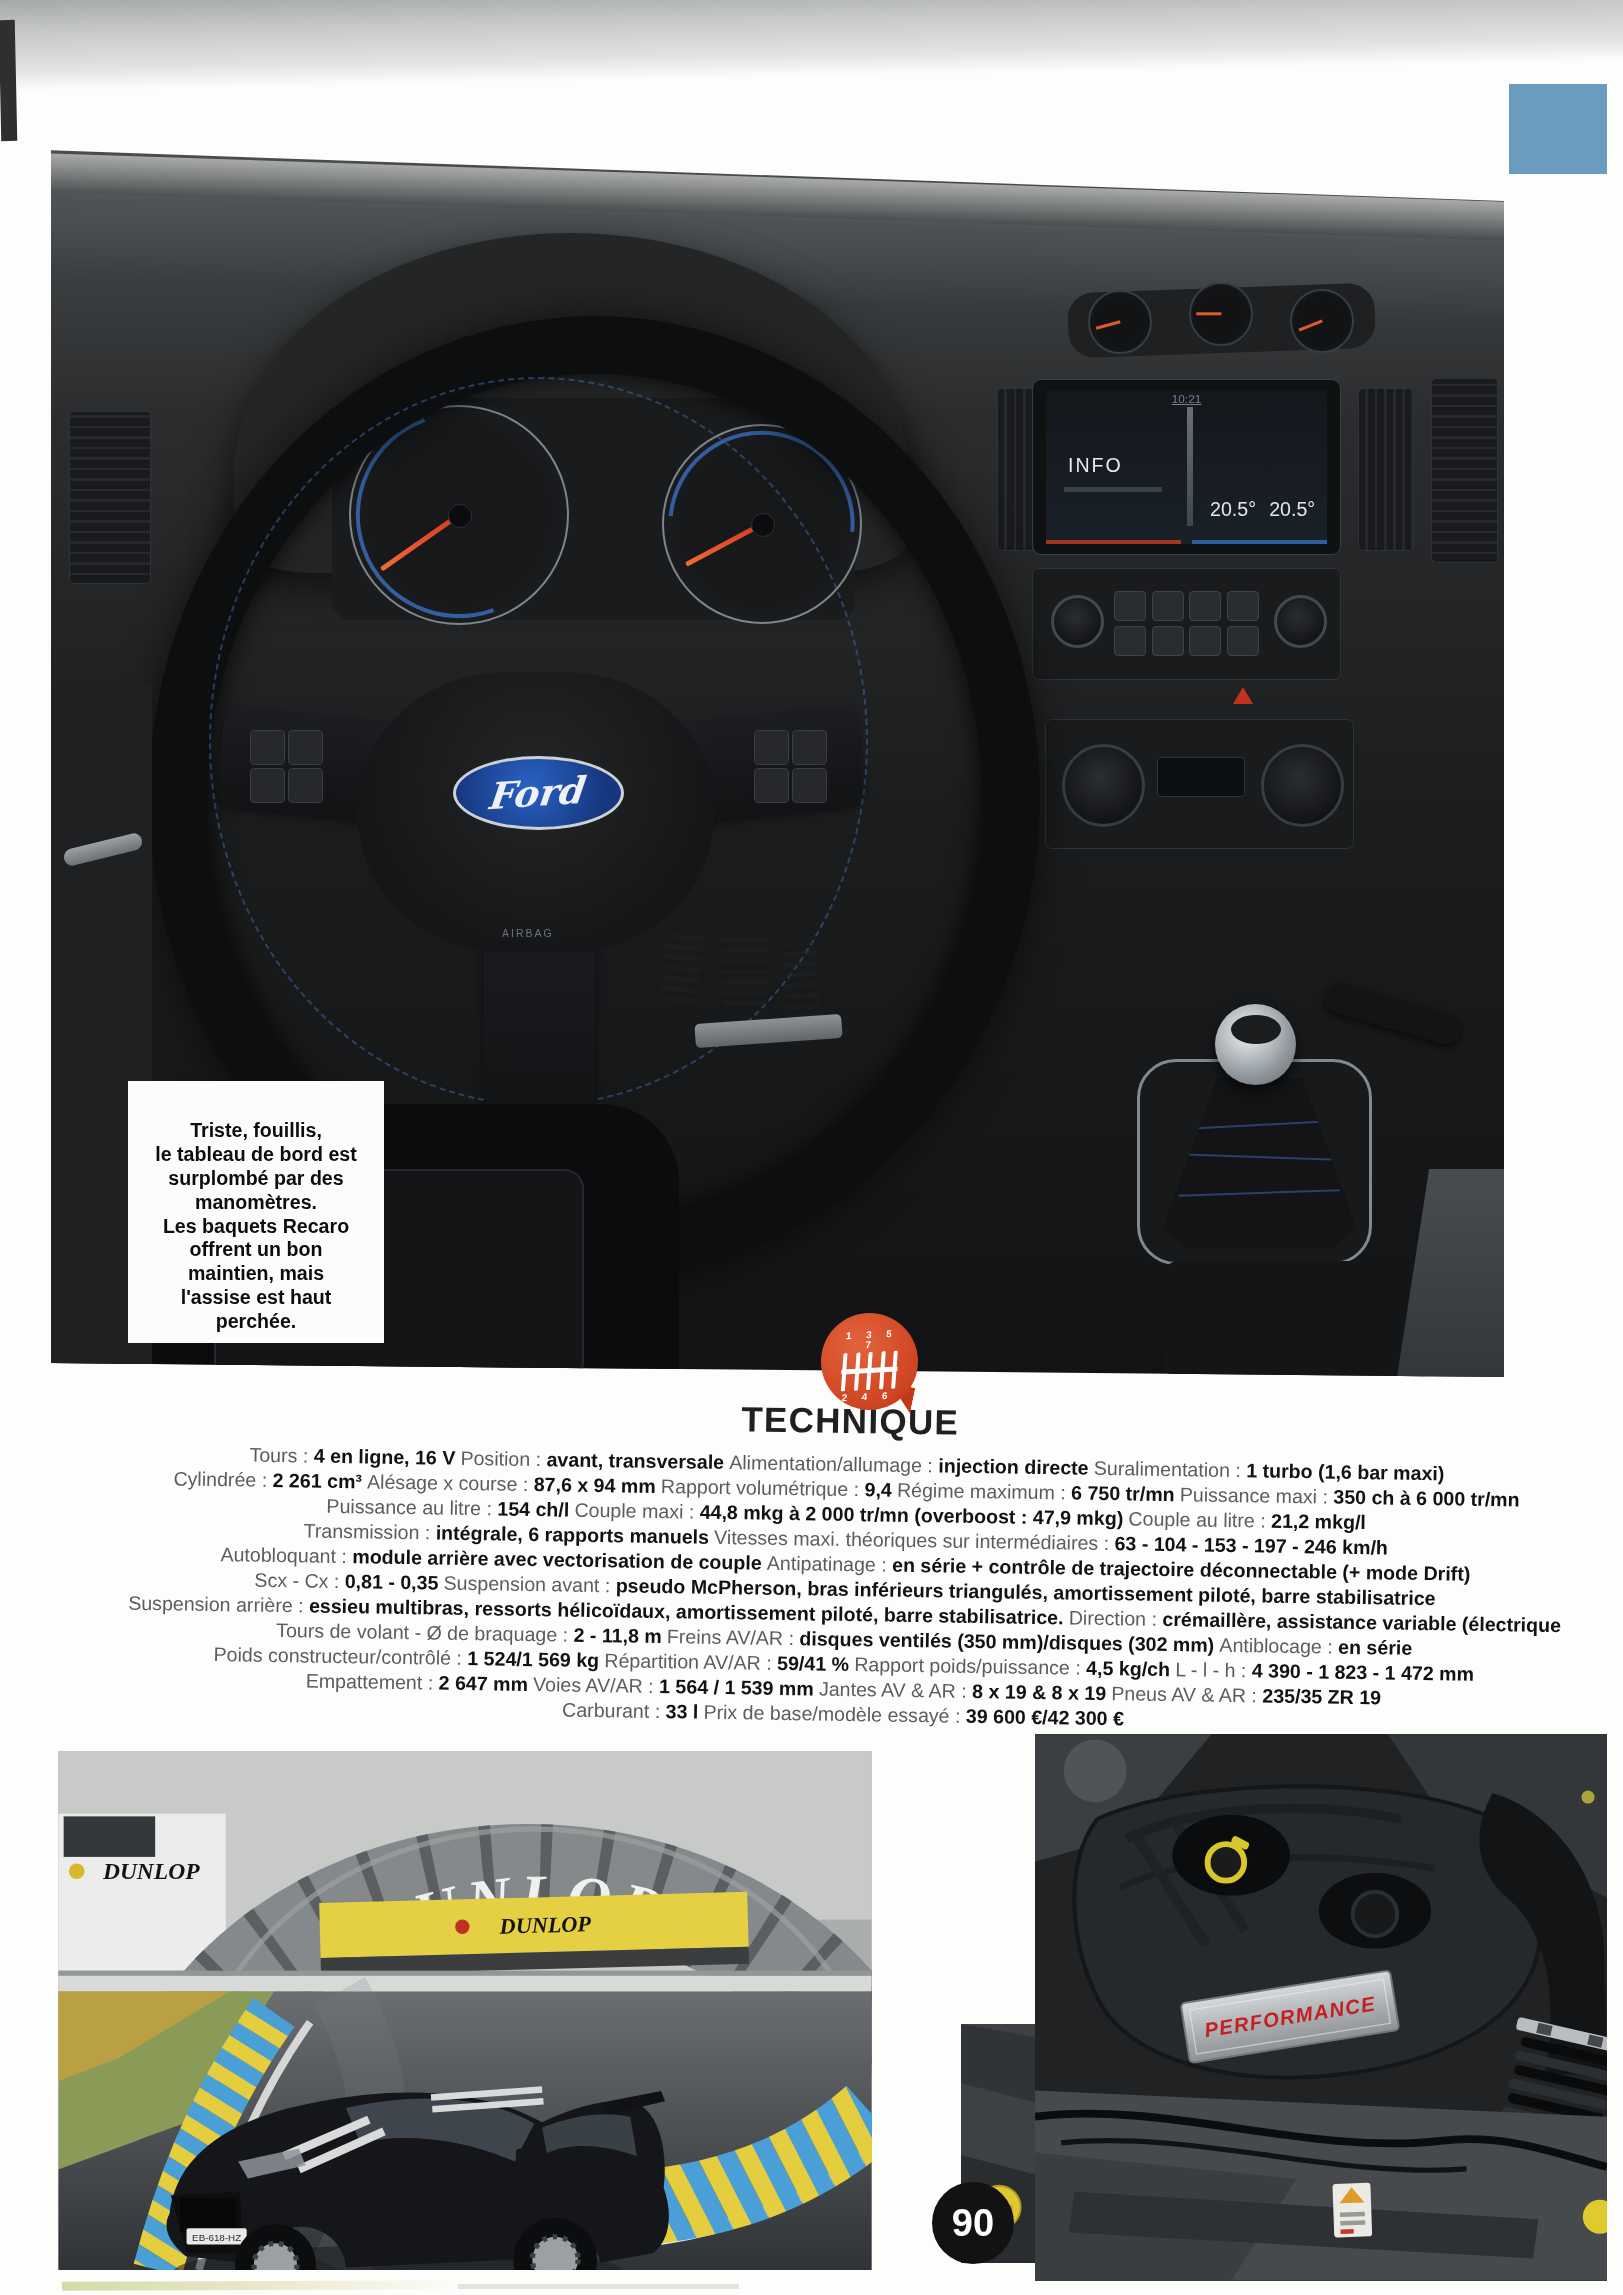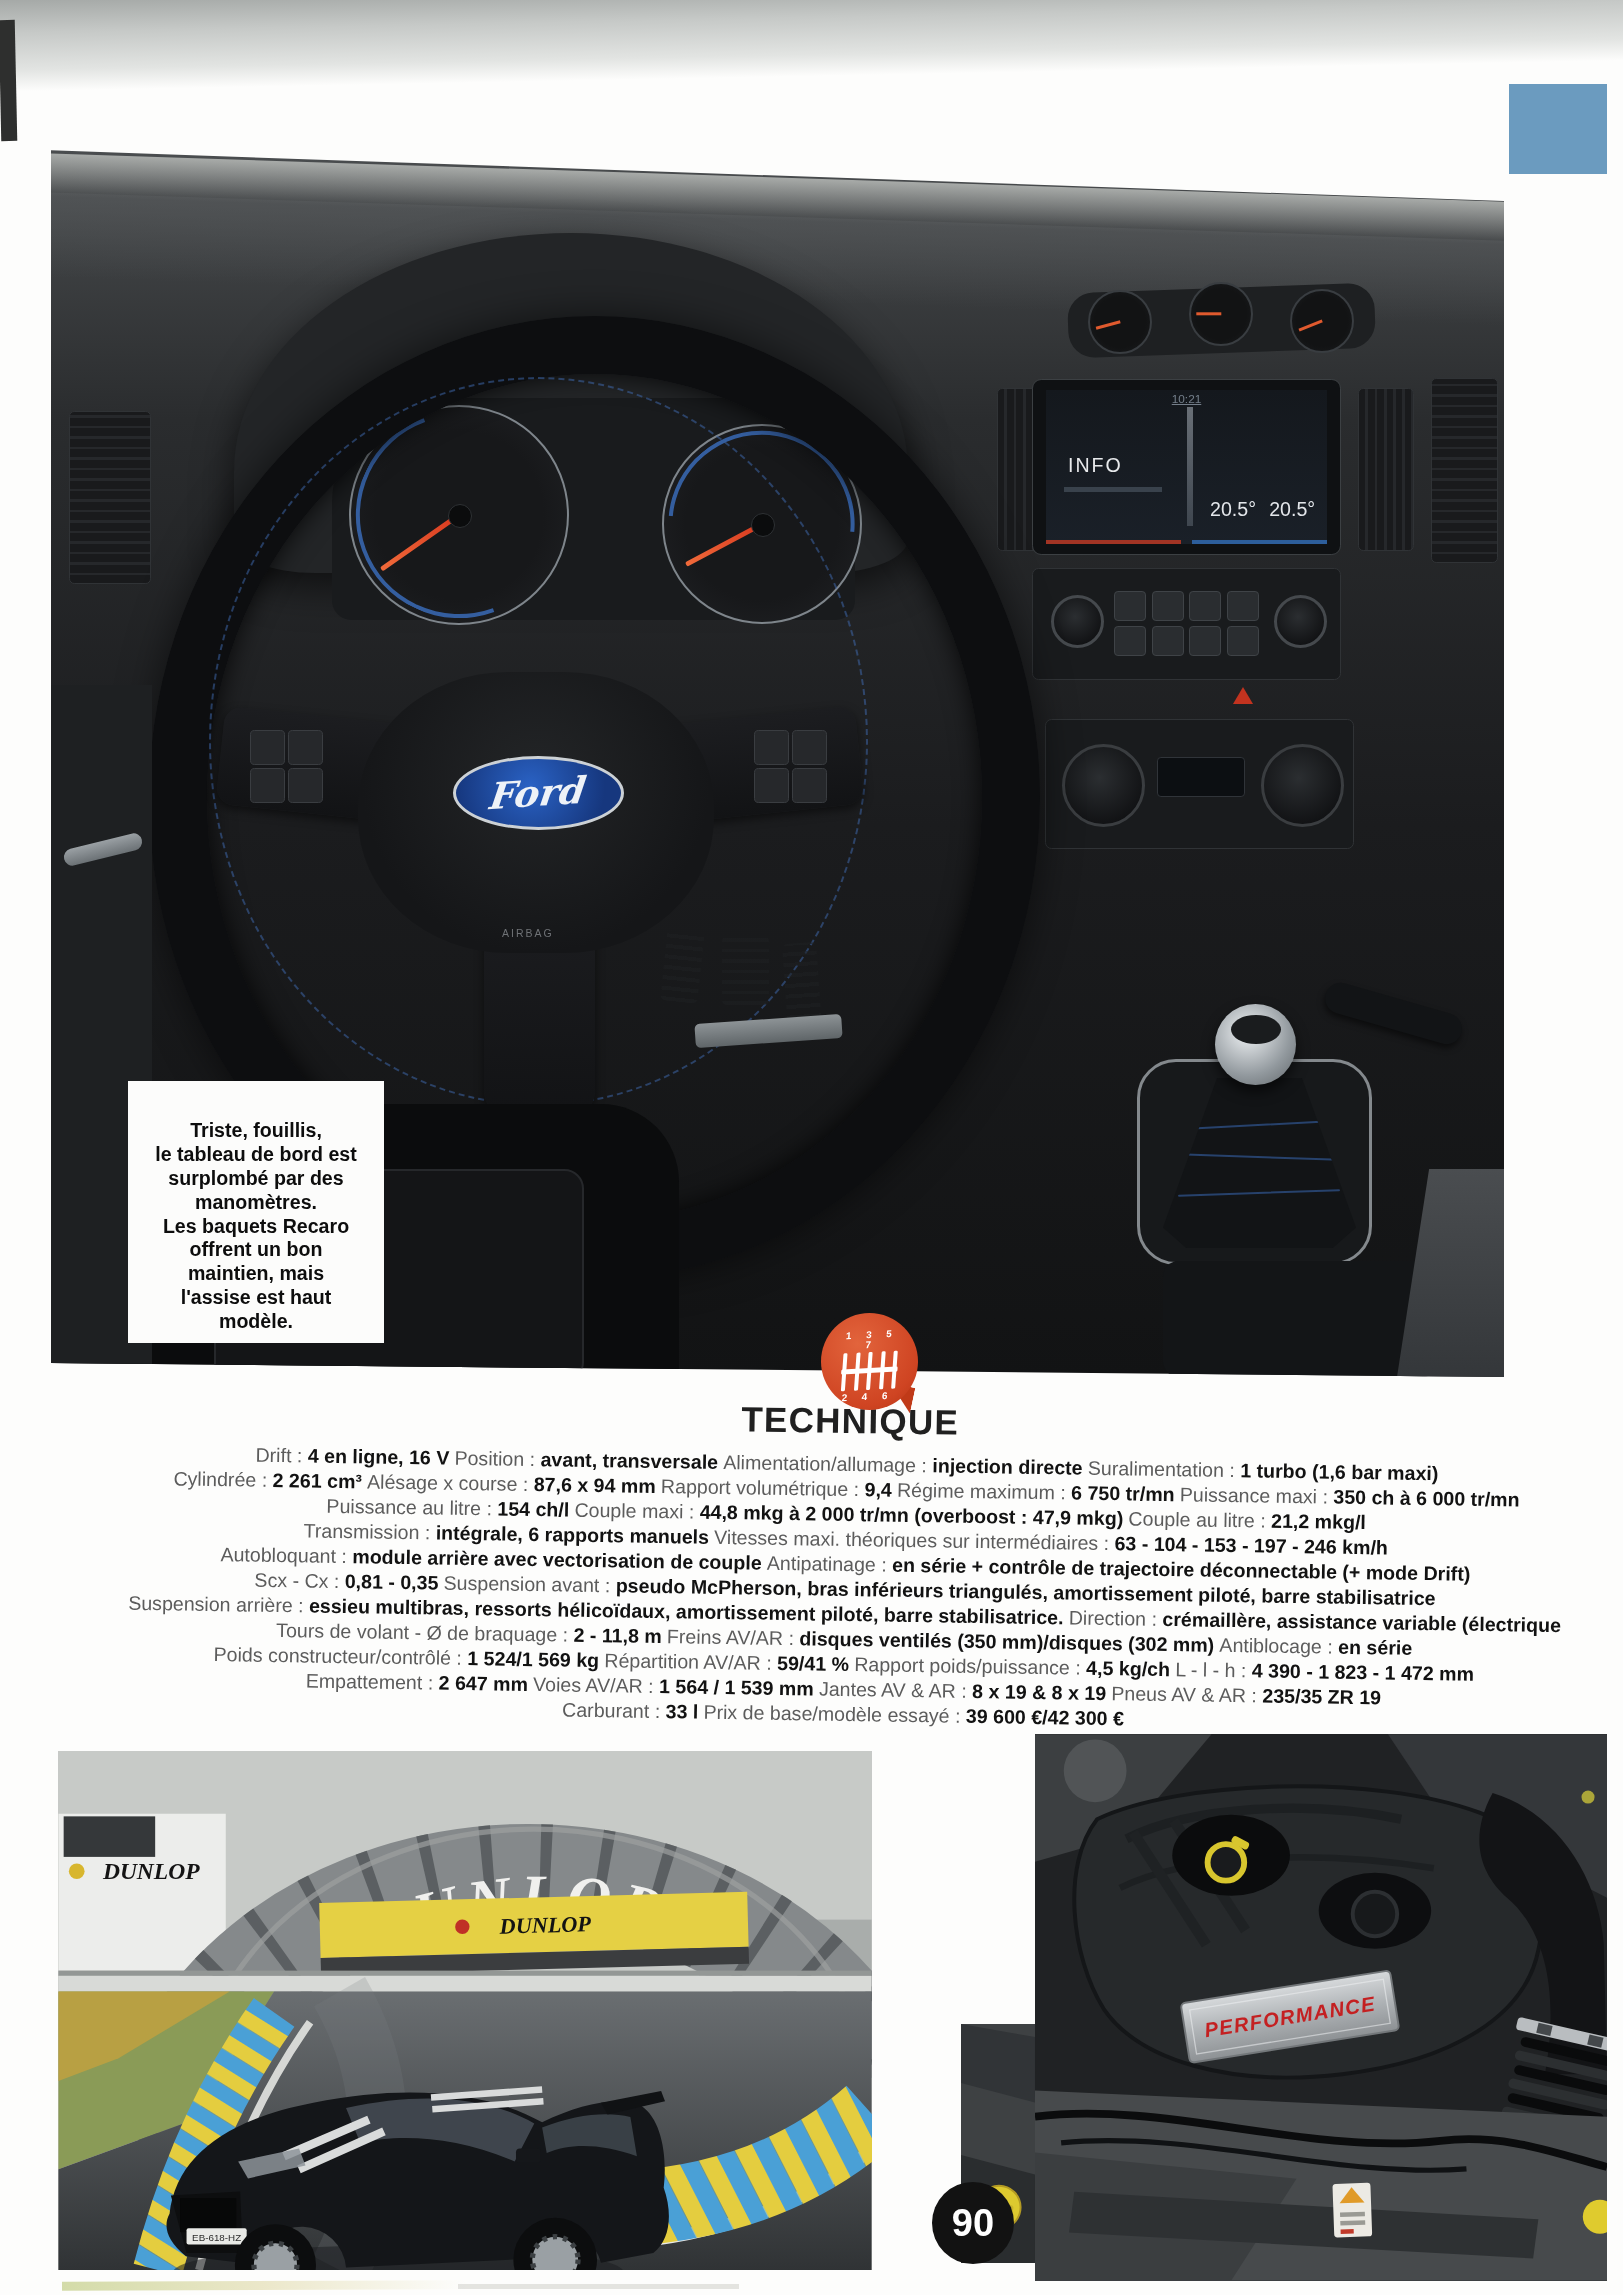--- a/index.html
+++ b/index.html
@@ -237,21 +237,21 @@
     <div class="abs" style="left:11.8px;top:692px;width:80px;height:17px;background:linear-gradient(#9aa0a4,#6b7175);border-radius:8.5px;transform:rotate(-14deg);"></div>
 
     <div id="caption-interior" class="abs photo-caption">Triste, fouillis,
 le tableau de bord est
 surplombé par des
 manomètres.
 Les baquets Recaro
 offrent un bon
 maintien, mais
 l'assise est haut
-modèle.</div>
+perchée.</div>
   </div>
 
   <div id="bubble" class="abs">
     <div class="bubble-tail"></div>
     <div class="bubble-body"></div>
     <div class="gear-icon">
       <div class="g-row">1 3 5 7</div>
       <div class="g-gate">
         <b style="left:1.3px;"></b>
           <b style="left:13.7px;"></b>
@@ -260,21 +260,21 @@
           <b style="left:51px;"></b>
         <span class="mid"></span>
       </div>
       <div class="g-row">2 4 6</div>
     </div>
   </div>
 
   <div id="tech" class="abs">
     <h2>TECHNIQUE</h2>
     <div>
-        <div class="spec-line"><span class="lbl">Drift : </span><span class="val">4 en ligne, 16 V</span><span class="lbl">Position : </span><span class="val">avant, transversale</span><span class="lbl">Alimentation/allumage : </span><span class="val">injection directe</span><span class="lbl">Suralimentation : </span><span class="val">1 turbo (1,6 bar maxi)</span></div>
+        <div class="spec-line"><span class="lbl">Tours : </span><span class="val">4 en ligne, 16 V</span><span class="lbl">Position : </span><span class="val">avant, transversale</span><span class="lbl">Alimentation/allumage : </span><span class="val">injection directe</span><span class="lbl">Suralimentation : </span><span class="val">1 turbo (1,6 bar maxi)</span></div>
         <div class="spec-line"><span class="lbl">Cylindrée : </span><span class="val">2 261 cm³</span><span class="lbl">Alésage x course : </span><span class="val">87,6 x 94 mm</span><span class="lbl">Rapport volumétrique : </span><span class="val">9,4</span><span class="lbl">Régime maximum : </span><span class="val">6 750 tr/mn</span><span class="lbl">Puissance maxi : </span><span class="val">350 ch à 6 000 tr/mn</span></div>
         <div class="spec-line"><span class="lbl">Puissance au litre : </span><span class="val">154 ch/l</span><span class="lbl">Couple maxi : </span><span class="val">44,8 mkg à 2 000 tr/mn (overboost : 47,9 mkg)</span><span class="lbl">Couple au litre : </span><span class="val">21,2 mkg/l</span></div>
         <div class="spec-line"><span class="lbl">Transmission : </span><span class="val">intégrale, 6 rapports manuels</span><span class="lbl">Vitesses maxi. théoriques sur intermédiaires : </span><span class="val">63 - 104 - 153 - 197 - 246 km/h</span></div>
         <div class="spec-line"><span class="lbl">Autobloquant : </span><span class="val">module arrière avec vectorisation de couple</span><span class="lbl">Antipatinage : </span><span class="val">en série + contrôle de trajectoire déconnectable (+ mode Drift)</span></div>
         <div class="spec-line"><span class="lbl">Scx - Cx : </span><span class="val">0,81 - 0,35</span><span class="lbl">Suspension avant : </span><span class="val">pseudo McPherson, bras inférieurs triangulés, amortissement piloté, barre stabilisatrice</span></div>
         <div class="spec-line"><span class="lbl">Suspension arrière : </span><span class="val">essieu multibras, ressorts hélicoïdaux, amortissement piloté, barre stabilisatrice.</span><span class="lbl">Direction : </span><span class="val">crémaillère, assistance variable (électrique</span></div>
         <div class="spec-line"><span class="lbl">Tours de volant - Ø de braquage : </span><span class="val">2 - 11,8 m</span><span class="lbl">Freins AV/AR : </span><span class="val">disques ventilés (350 mm)/disques (302 mm)</span><span class="lbl">Antiblocage : </span><span class="val">en série</span></div>
         <div class="spec-line"><span class="lbl">Poids constructeur/contrôlé : </span><span class="val">1 524/1 569 kg</span><span class="lbl">Répartition AV/AR : </span><span class="val">59/41 %</span><span class="lbl">Rapport poids/puissance : </span><span class="val">4,5 kg/ch</span><span class="lbl">L - l - h : </span><span class="val">4 390 - 1 823 - 1 472 mm</span></div>
         <div class="spec-line"><span class="lbl">Empattement : </span><span class="val">2 647 mm</span><span class="lbl">Voies AV/AR : </span><span class="val">1 564 / 1 539 mm</span><span class="lbl">Jantes AV &amp; AR : </span><span class="val">8 x 19 &amp; 8 x 19</span><span class="lbl">Pneus AV &amp; AR : </span><span class="val">235/35 ZR 19</span></div>
         <div class="spec-line"><span class="lbl">Carburant : </span><span class="val">33 l</span><span class="lbl">Prix de base/modèle essayé : </span><span class="val">39 600 €/42 300 €</span></div>

